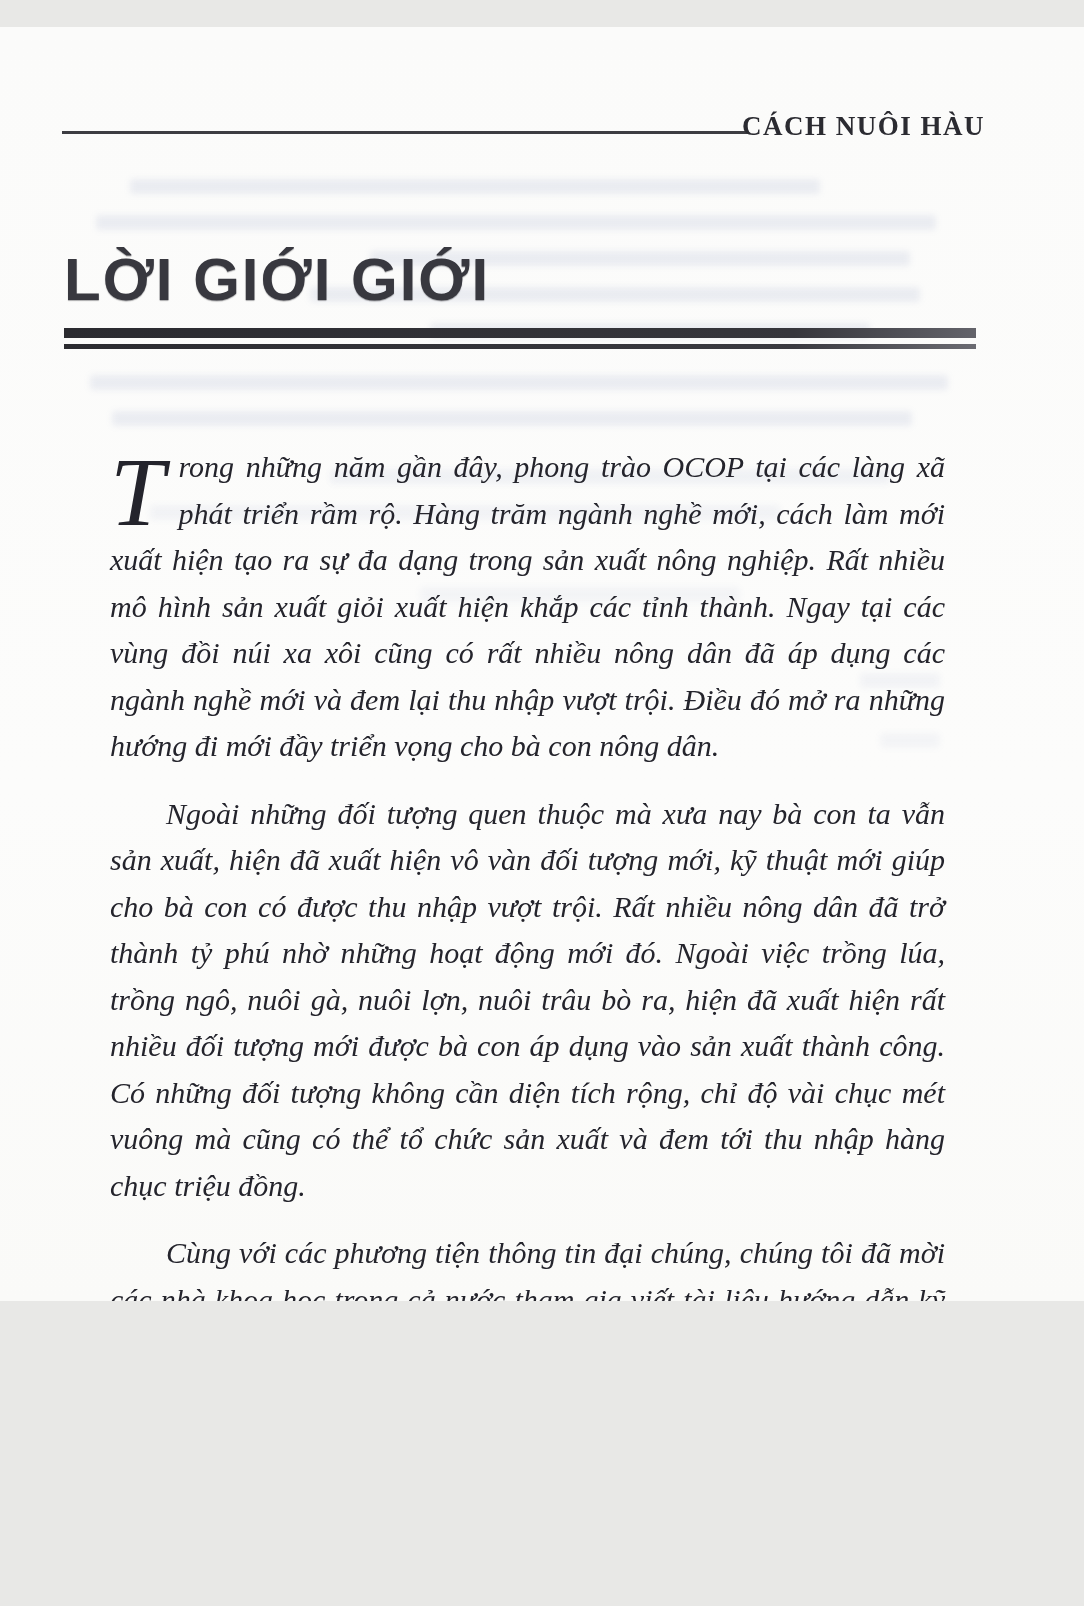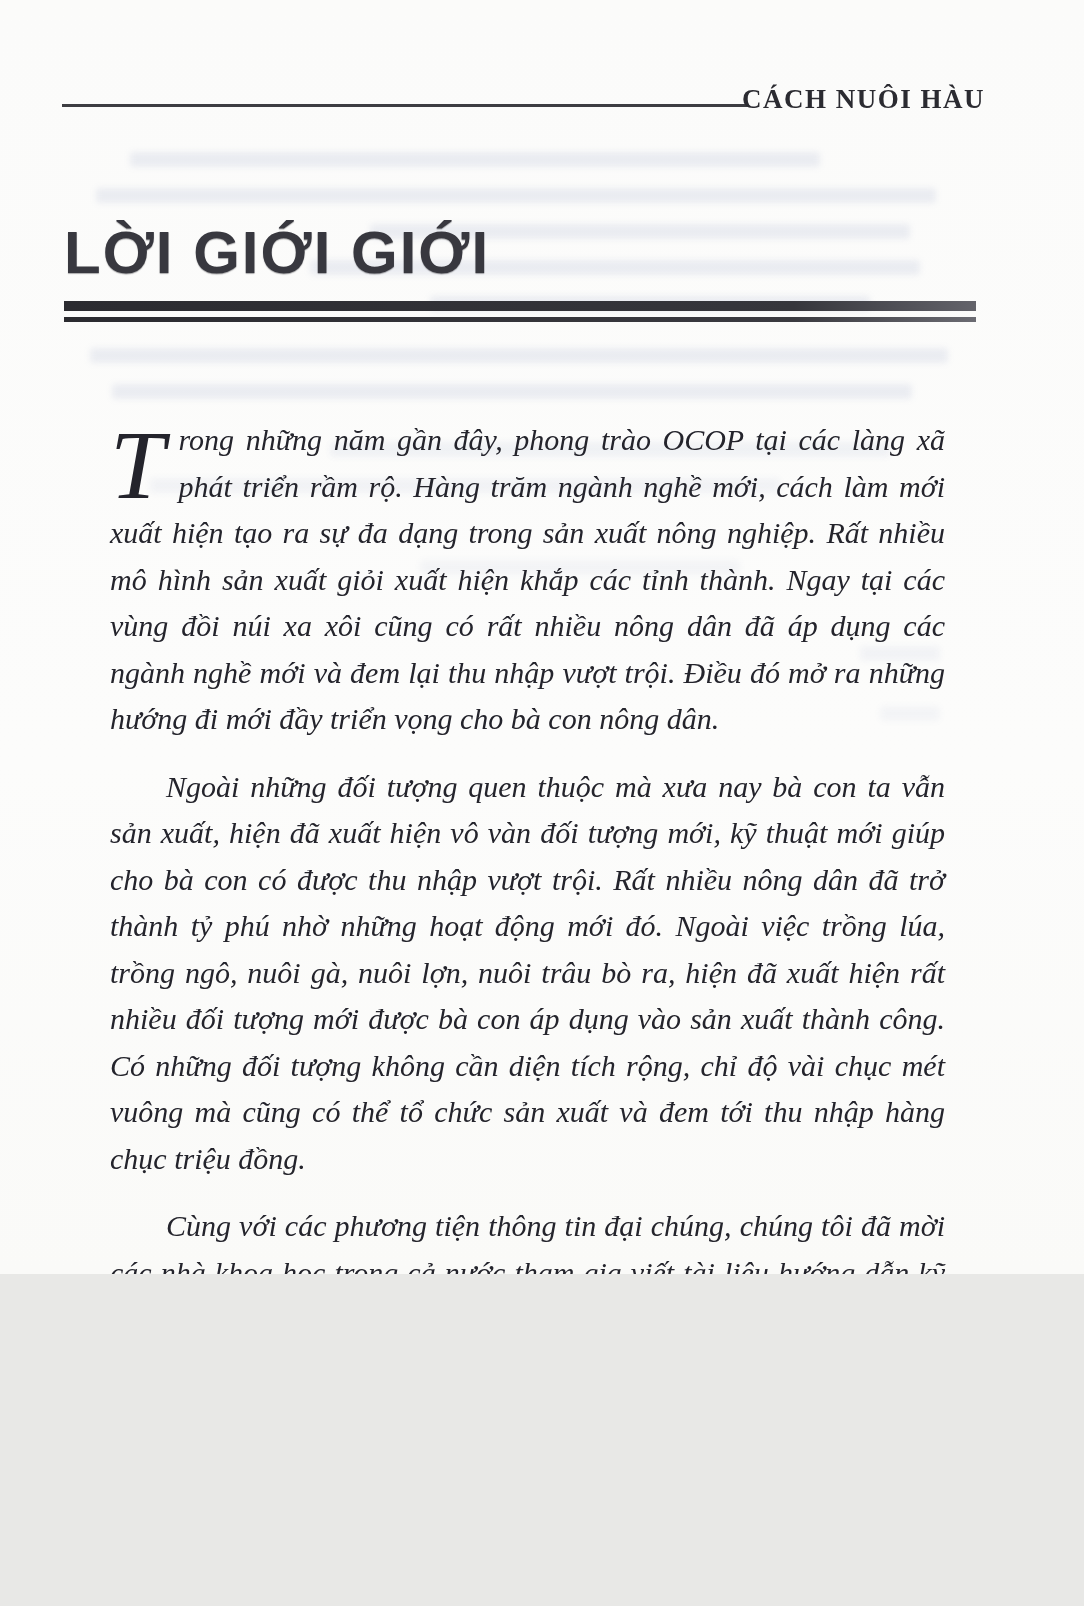--- a/index.html
+++ b/index.html
@@ -5,20 +5,21 @@
   * { margin: 0; padding: 0; box-sizing: border-box; }
   html, body { width: 1084px; height: 1606px; }
   body { font-family: "Liberation Serif", serif; background: #e8e8e6; }
 
   .page {
     position: relative;
     width: 1084px;
     height: 1274px;
     background: linear-gradient(180deg, #fbfbfa 0%, #fcfcfb 60%, #fafaf8 100%);
     overflow: hidden;
+    margin-top: 27px;
   }
 
   
   .header-rule {
     position: absolute; left: 62px; top: 104px;
     width: 686px; height: 3px; background: #3d3d42;
   }
   .running-title {
     position: absolute; right: 99px; top: 84px;
     font-family: "Liberation Serif", serif;

